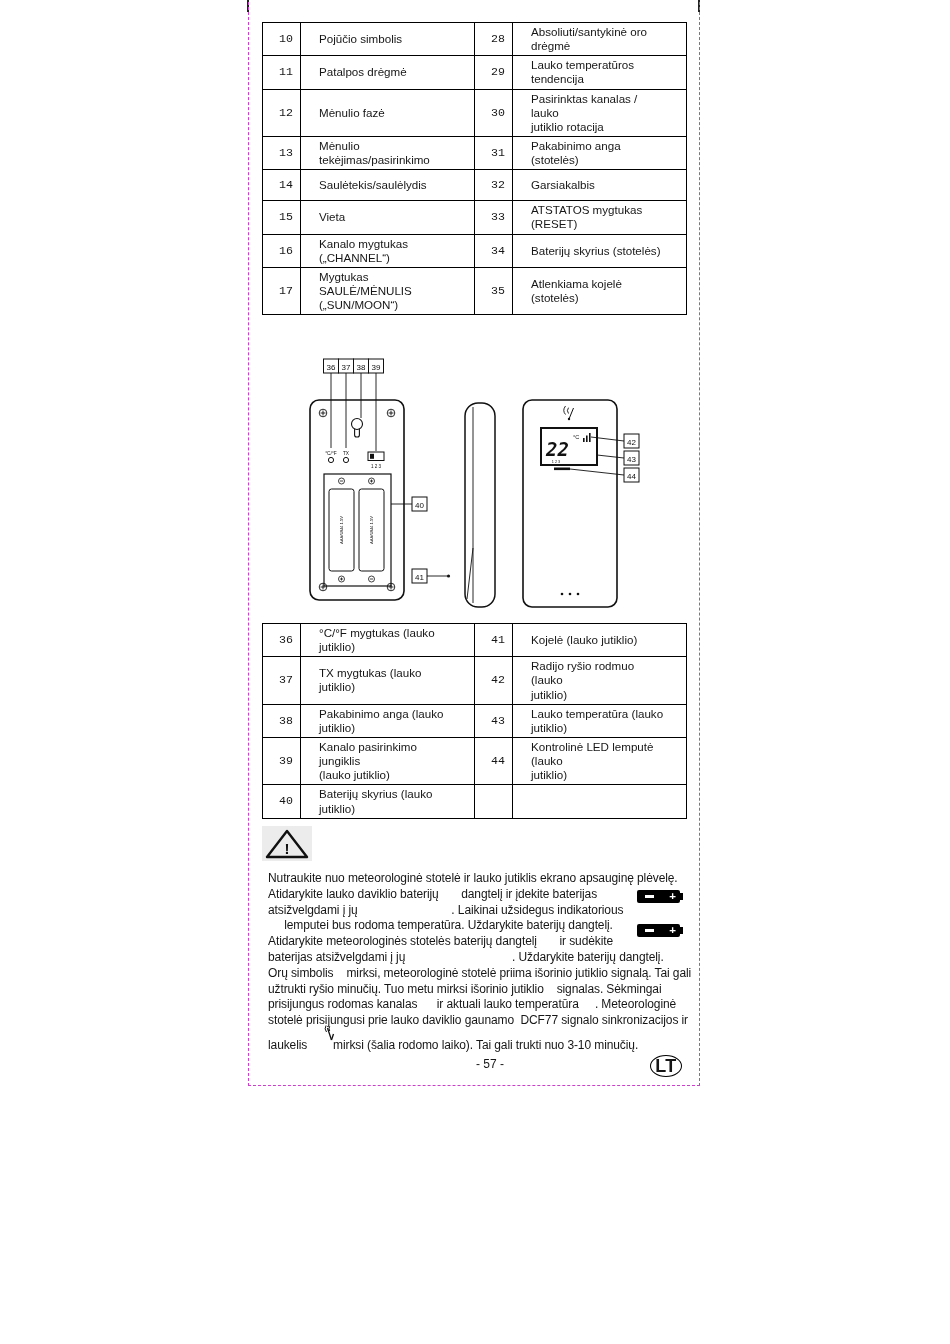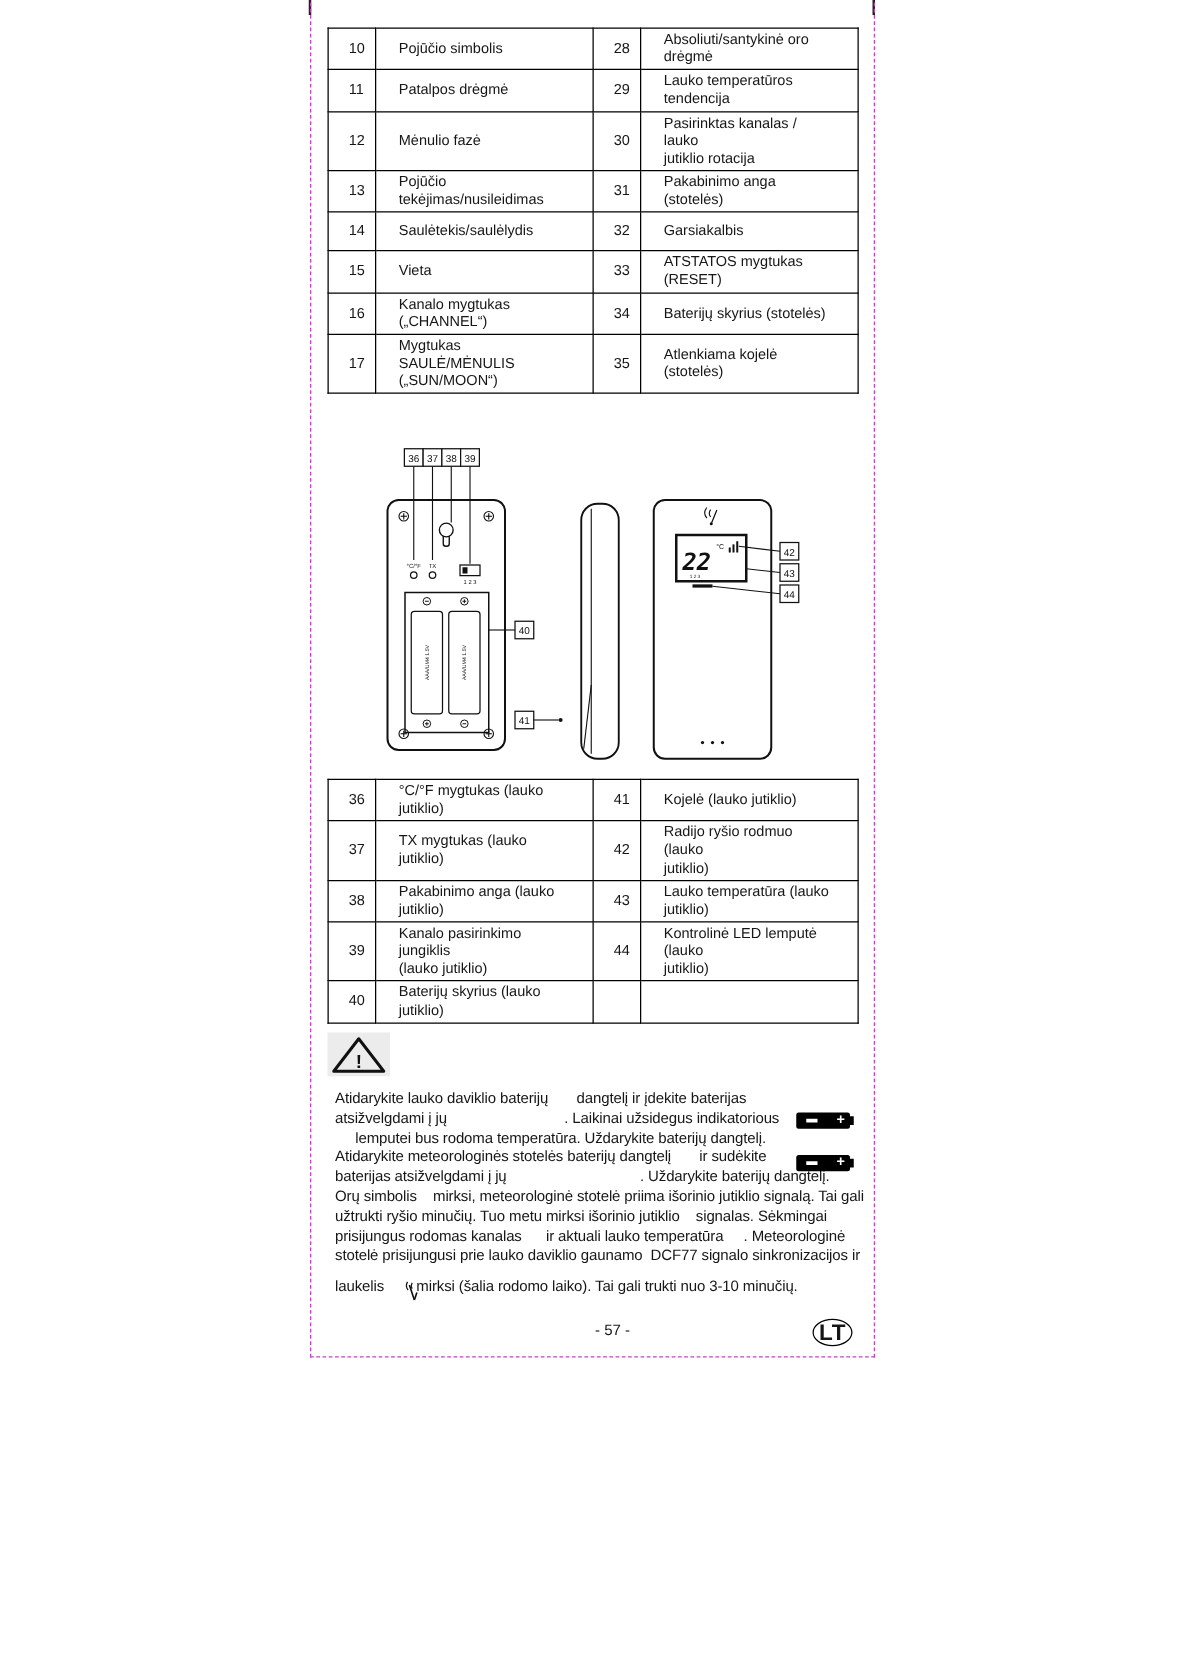--- a/index.html
+++ b/index.html
@@ -7,21 +7,21 @@
   body { position:relative; font-family:"Liberation Sans", sans-serif; color:#161616; }
 
   .frame { position:absolute; left:248px; top:-3px; width:452px; height:1089px;
            border:1px dashed #cb3fcb; }
   .tick { position:absolute; top:0; width:2px; height:12px; background:#222; }
   .tick.left { left:247px; } .tick.right { left:698px; }
 
   .ref-table { position:absolute; left:262px; width:424px; border-collapse:collapse;
                table-layout:fixed; font-size:11.6px; line-height:1.22; }
   .ref-table td { border:1.3px solid #000; height:31px; vertical-align:middle; padding:2px 18px; }
-  .ref-table td.cell-num { text-align:right; padding:2px 16px; }
+  .ref-table td.cell-num { text-align:right; padding:2px 16px;font-family:Liberation Mono, monospace; }
   .ref-table td.cell-label { white-space:pre-wrap; }
   .t1 { top:22px; } .t2 { top:623px; }
 
   .diagram { position:absolute; left:260px; top:352px; width:430px; height:265px; }
   .diagram svg text { font-family:"Liberation Sans", sans-serif; fill:#111; }
   .diagram svg text.seg { font-family:"DejaVu Sans Mono", monospace; font-weight:bold; font-style:italic; }
 
   .warn { position:absolute; left:262px; top:826px; width:50px; height:35px;
           background:#ececec; display:flex; align-items:center; justify-content:center; }
 
@@ -74,21 +74,21 @@
       </tr>
       <tr>
         <td class="cell-num">12</td>
         <td class="cell-label">Mėnulio fazė</td>
         <td class="cell-num">30</td>
         <td class="cell-label">Pasirinktas kanalas / lauko
 jutiklio rotacija</td>
       </tr>
       <tr>
         <td class="cell-num">13</td>
-        <td class="cell-label">Pojūčio tekėjimas/nusileidimas</td>
+        <td class="cell-label">Mėnulio tekėjimas/pasirinkimo</td>
         <td class="cell-num">31</td>
         <td class="cell-label">Pakabinimo anga (stotelės)</td>
       </tr>
       <tr>
         <td class="cell-num">14</td>
         <td class="cell-label">Saulėtekis/saulėlydis</td>
         <td class="cell-num">32</td>
         <td class="cell-label">Garsiakalbis</td>
       </tr>
       <tr>
@@ -296,20 +296,21 @@
 </table>
 
 <div class="warn">
   <svg width="46" height="32" viewBox="0 0 46 32">
     <polygon points="23,3 43,29 3,29" fill="none" stroke="#111" stroke-width="2.4" stroke-linejoin="round"></polygon>
     <text x="23" y="26" font-size="15" font-weight="bold" text-anchor="middle" fill="#111" font-family="Liberation Sans, sans-serif">!</text>
   </svg>
 </div>
 
 <div class="instructions" id="instructions">
+    <div class="para-line">Nutraukite nuo meteorologinė stotelė ir lauko jutiklis ekrano apsauginę plėvelę.</div>
     <div class="para-line">Atidarykite lauko daviklio baterijų       dangtelį ir įdekite baterijas</div>
     <div class="para-line">atsižvelgdami į jų                             . Laikinai užsidegus indikatorious</div>
     <div class="para-line">     lemputei bus rodoma temperatūra. Uždarykite baterijų dangtelį.</div>
     <div class="para-line">Atidarykite meteorologinės stotelės baterijų dangtelį       ir sudėkite</div>
     <div class="para-line">baterijas atsižvelgdami į jų                                 . Uždarykite baterijų dangtelį.</div>
     <div class="para-line">Orų simbolis    mirksi, meteorologinė stotelė priima išorinio jutiklio signalą. Tai gali</div>
     <div class="para-line">užtrukti ryšio minučių. Tuo metu mirksi išorinio jutiklio    signalas. Sėkmingai</div>
     <div class="para-line">prisijungus rodomas kanalas      ir aktuali lauko temperatūra     . Meteorologinė</div>
     <div class="para-line">stotelė prisijungusi prie lauko daviklio gaunamo  DCF77 signalo sinkronizacijos ir</div>
     <div class="para-line last">laukelis        mirksi (šalia rodomo laiko). Tai gali trukti nuo 3-10 minučių.</div>

